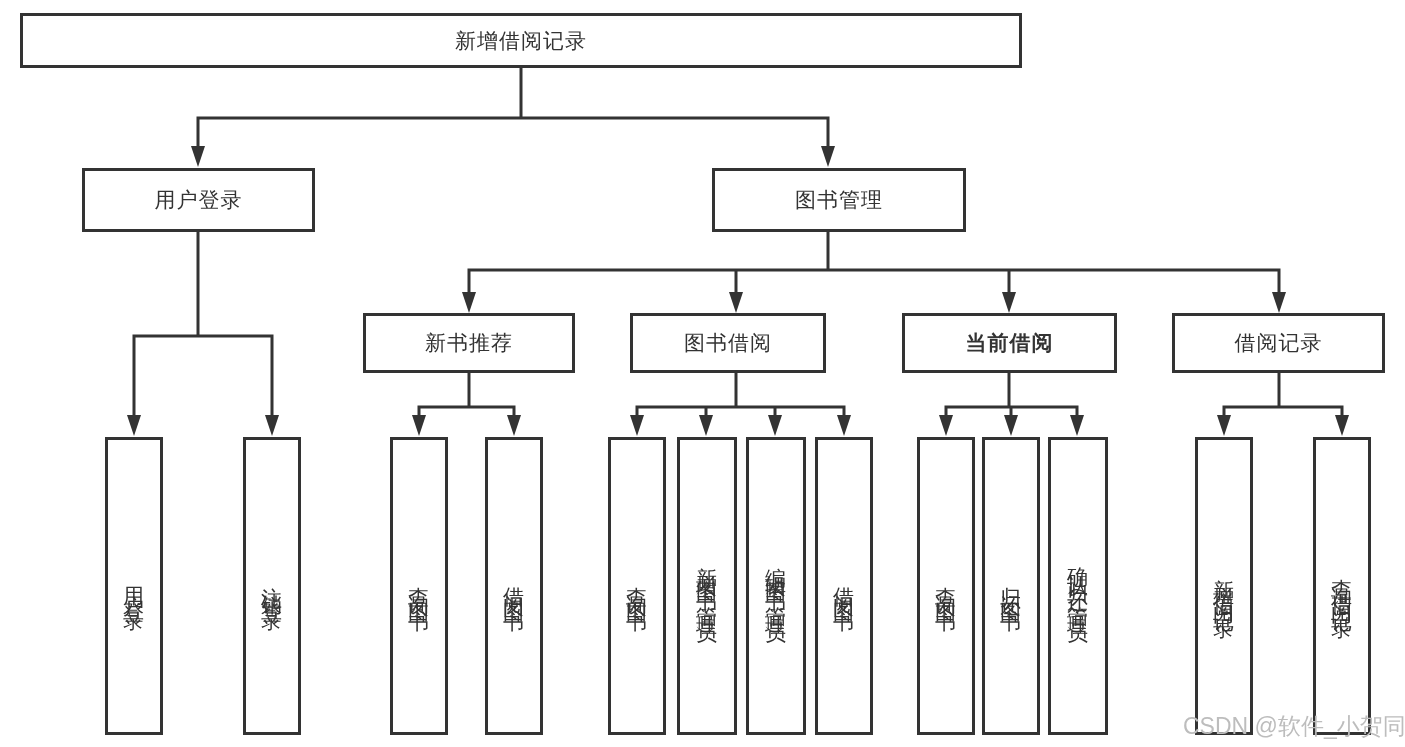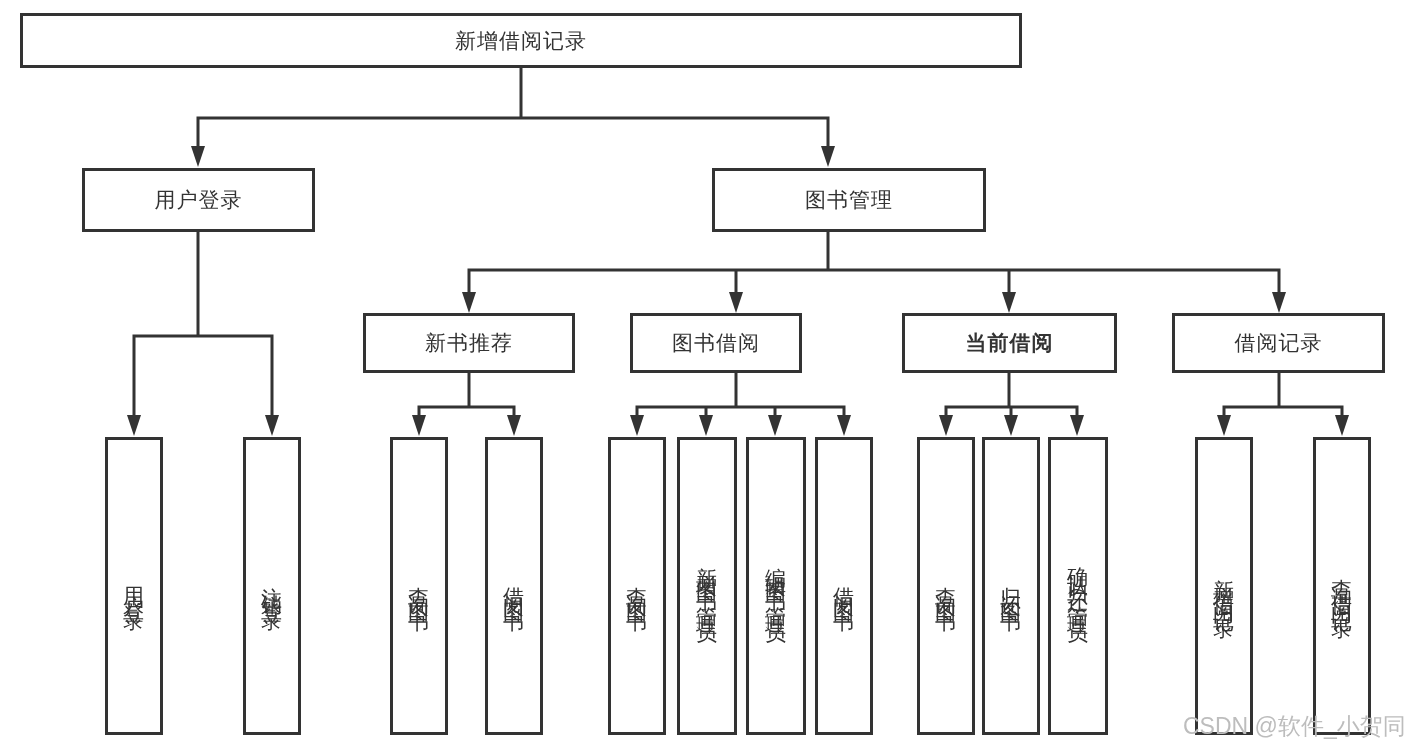--- a/index.html
+++ b/index.html
@@ -109,28 +109,28 @@
     </g>
   </svg>
 
   <div class="box hbox" style="left:20px; top:13px; width:1002px; height:55px;">
     <span>新增借阅记录</span>
   </div>
 
   <div class="box hbox" style="left:82px; top:168px; width:233px; height:64px;">
     <span>用户登录</span>
   </div>
-  <div class="box hbox" style="left:712px; top:168px; width:274px; height:64px;justify-content:center;">
+  <div class="box hbox" style="left:712px; top:168px; width:254px; height:64px;justify-content:center;">
     <span>图书管理</span>
   </div>
 
   <div class="box hbox" style="left:363px; top:313px; width:212px; height:60px;text-align:right;">
     <span>新书推荐</span>
   </div>
-  <div class="box hbox" style="left:630px; top:313px; width:172px; height:60px;">
+  <div class="box hbox" style="left:630px; top:313px; width:196px; height:60px;">
     <span>图书借阅</span>
   </div>
   <div class="box hbox" style="left:902px; top:313px; width:215px; height:60px;font-weight:bold;">
     <span>当前借阅</span>
   </div>
   <div class="box hbox" style="left:1172px; top:313px; width:213px; height:60px;">
     <span>借阅记录</span>
   </div>
 
   <div class="box vbox" style="left:105px; top:437px; width:58px; height:298px;">

